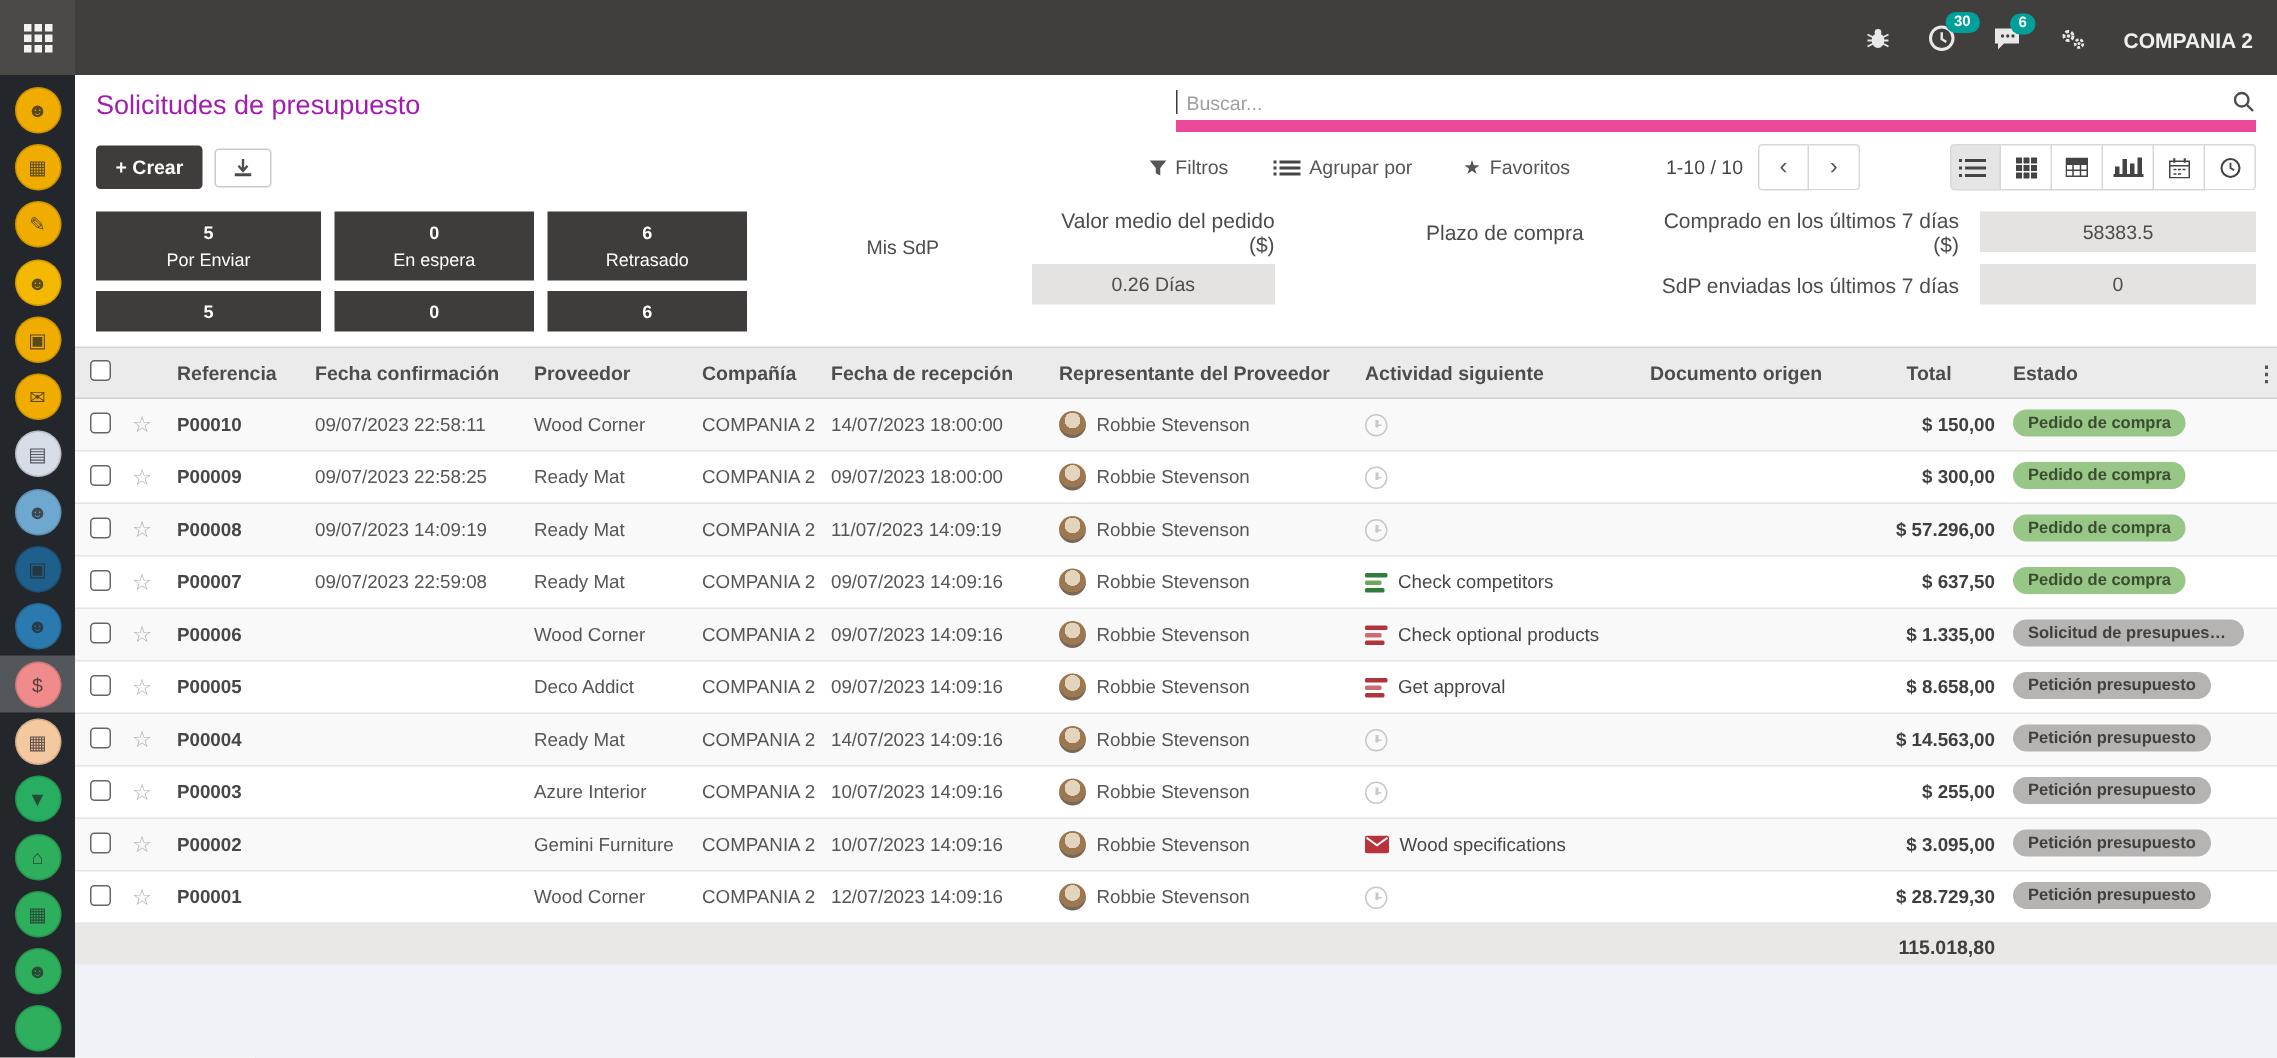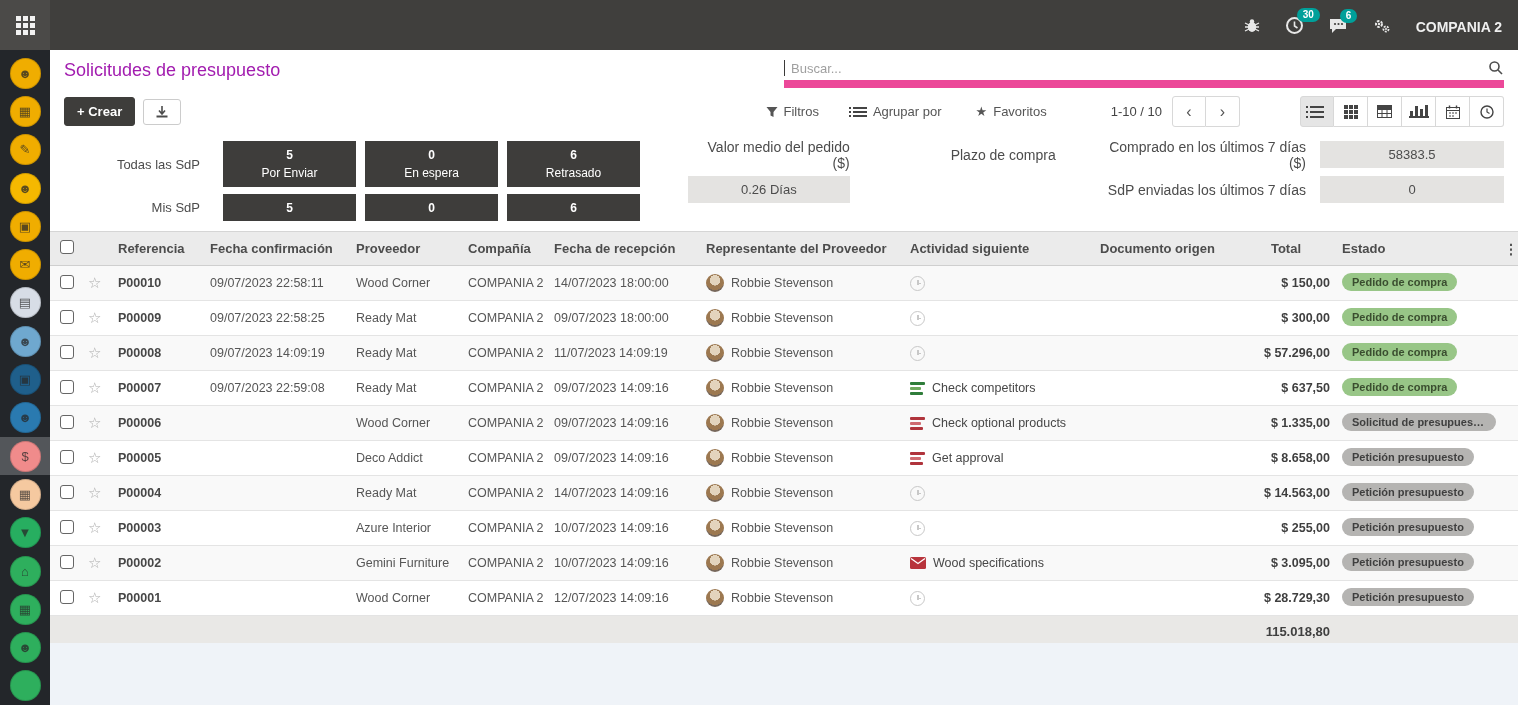--- a/index.html
+++ b/index.html
@@ -336,21 +336,20 @@
               <circle cx="7" cy="7" r="6" fill="none" stroke="#444" stroke-width="1.4"></circle>
               <path d="M7 3.5V7l2.5 1.5" fill="none" stroke="#444" stroke-width="1.2"></path>
             </svg>
         </div>
       </div>
     </div>
   </div>
 
   <div class="dash">
     <div class="dash-left">
-      <div class="dash-lbl">Todas las SdP</div>
       <div class="dash-btn">
         <span class="num">5</span>
         <span>Por Enviar</span>
       </div>
       <div class="dash-btn">
         <span class="num">0</span>
         <span>En espera</span>
       </div>
       <div class="dash-btn">
         <span class="num">6</span>

